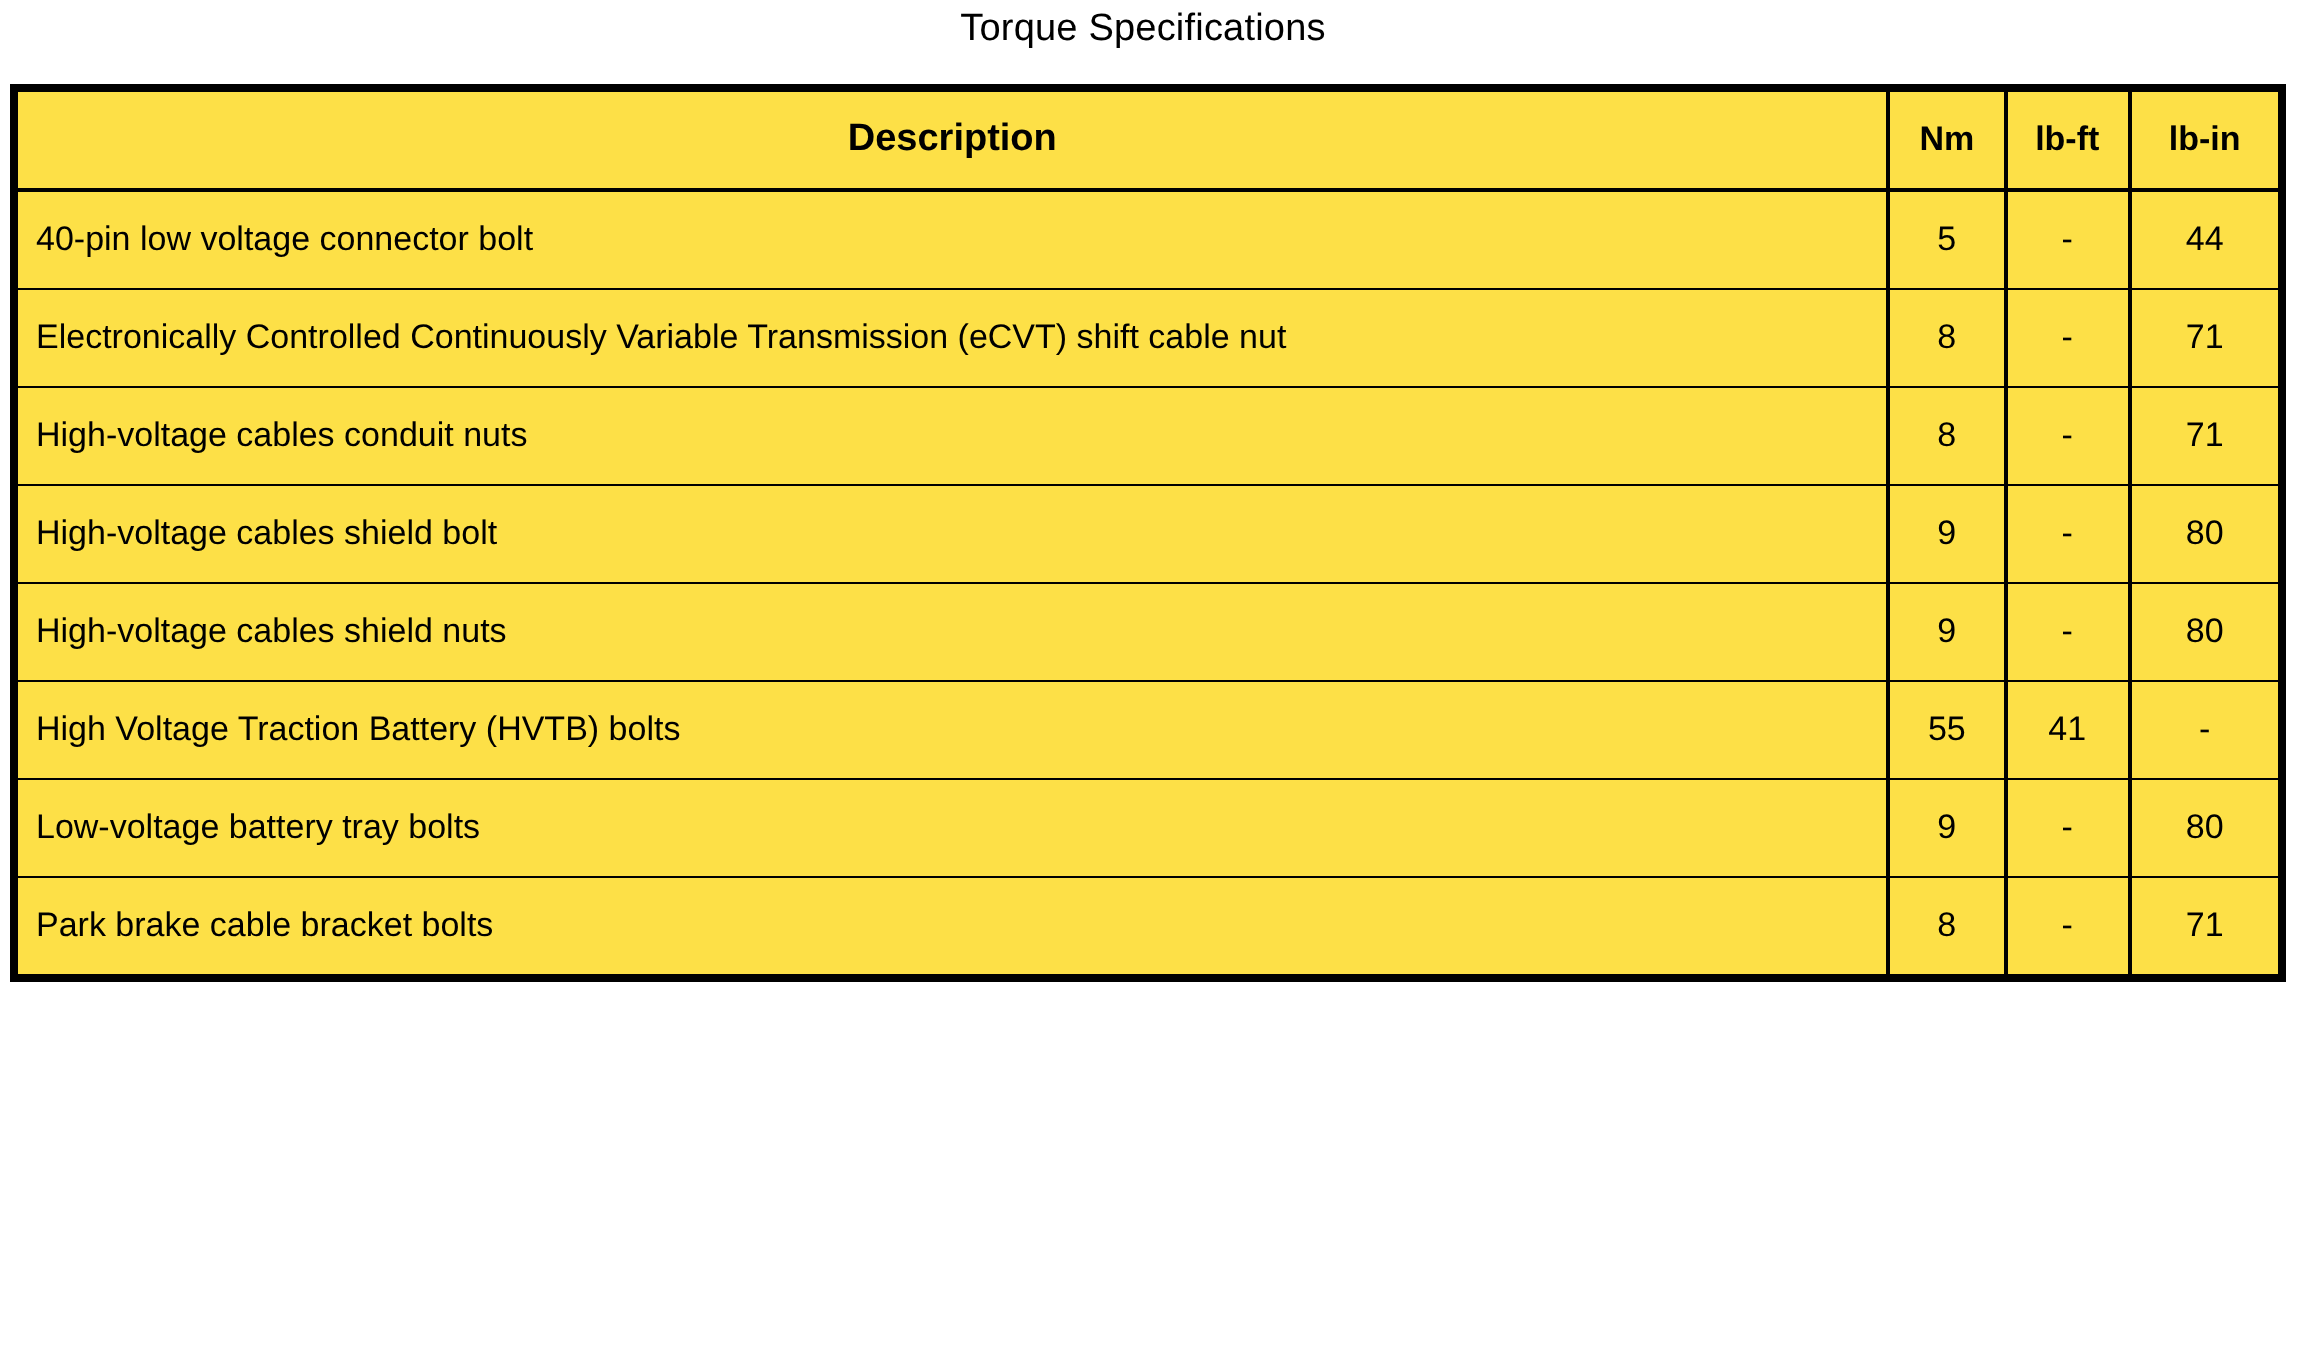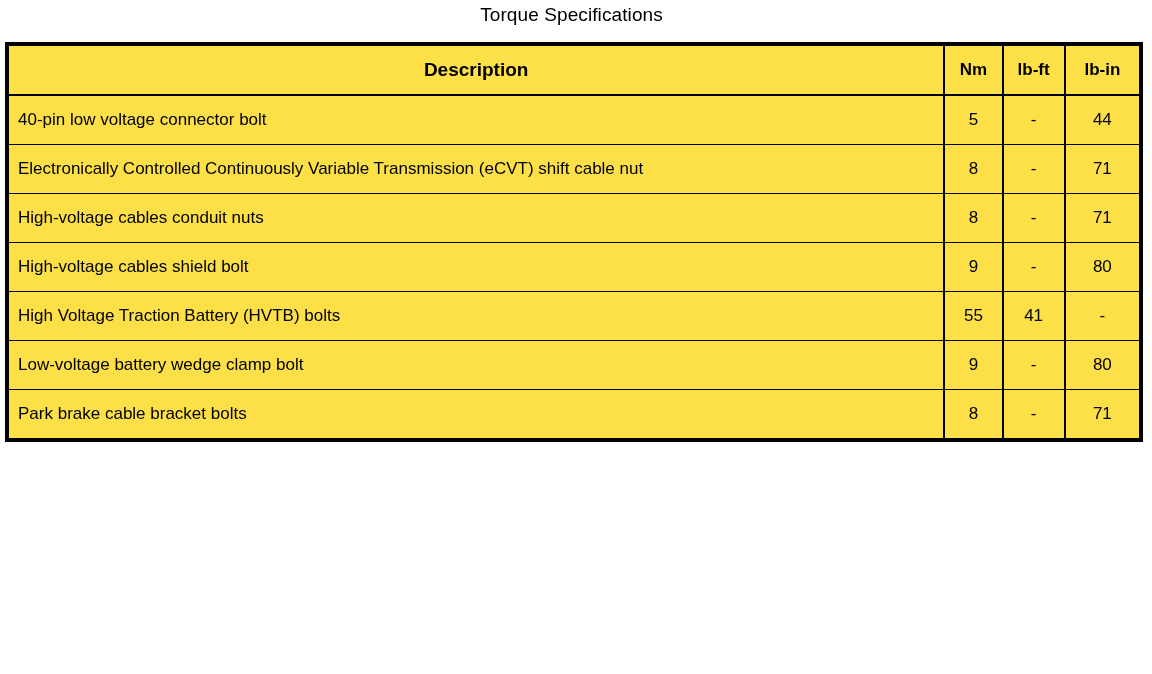--- a/index.html
+++ b/index.html
@@ -144,27 +144,33 @@
             <td class="val">-</td>
             <td class="val">71</td>
           </tr>
           <tr>
             <td class="desc">High-voltage cables shield bolt</td>
             <td class="val">9</td>
             <td class="val">-</td>
             <td class="val">80</td>
           </tr>
           <tr>
+            <td class="desc">High-voltage cables shield nuts</td>
+            <td class="val">9</td>
+            <td class="val">-</td>
+            <td class="val">80</td>
+          </tr>
+          <tr>
             <td class="desc">High Voltage Traction Battery (HVTB) bolts</td>
             <td class="val">55</td>
             <td class="val">41</td>
             <td class="val">-</td>
           </tr>
           <tr>
-            <td class="desc">Low-voltage battery wedge clamp bolt</td>
+            <td class="desc">Low-voltage battery tray bolts</td>
             <td class="val">9</td>
             <td class="val">-</td>
             <td class="val">80</td>
           </tr>
           <tr>
             <td class="desc">Park brake cable bracket bolts</td>
             <td class="val">8</td>
             <td class="val">-</td>
             <td class="val">71</td>
           </tr>

